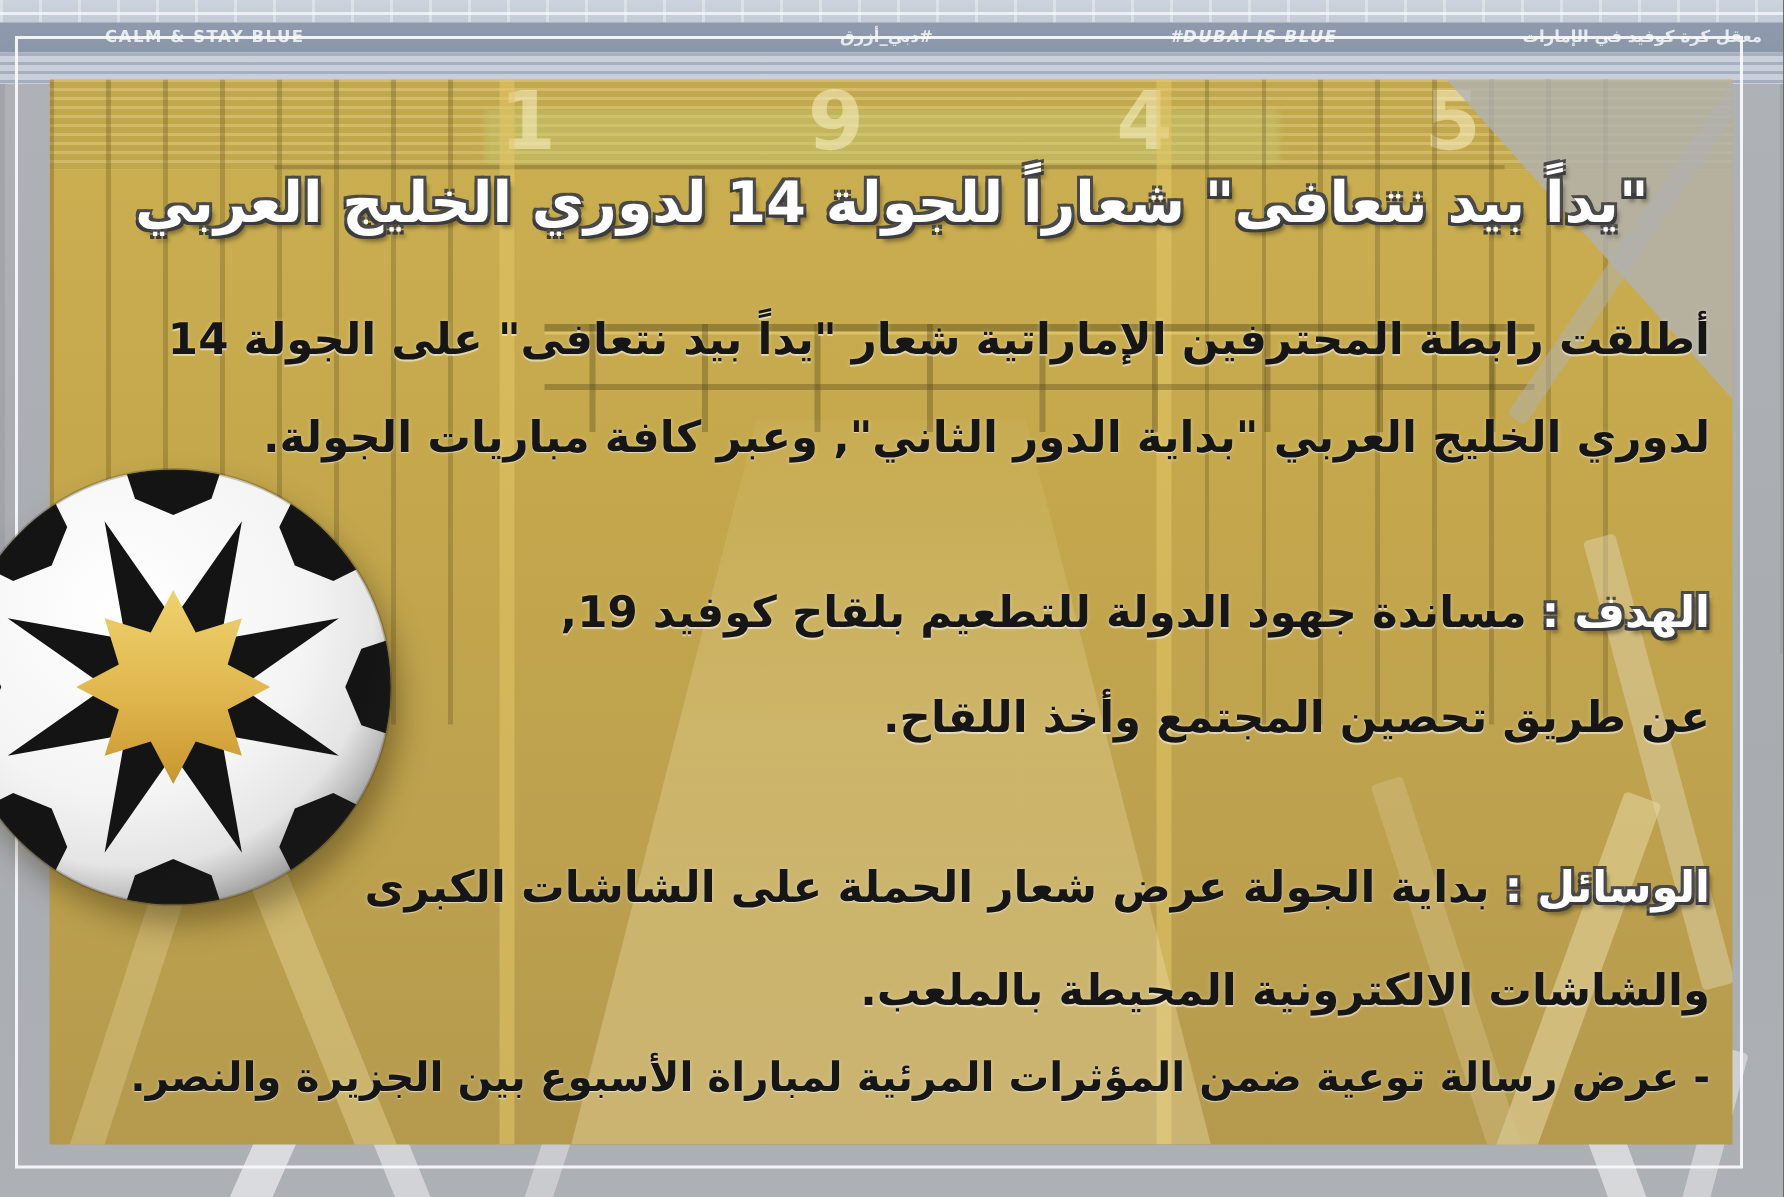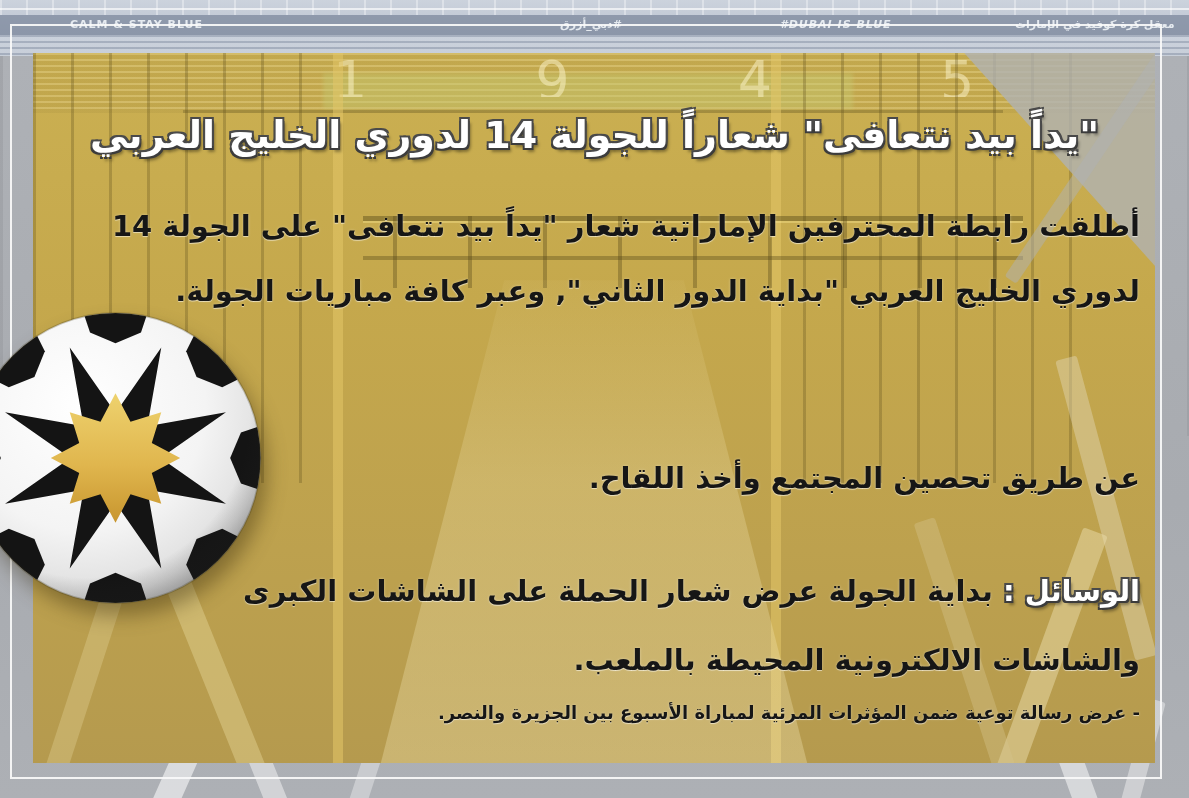--- a/index.html
+++ b/index.html
@@ -57,22 +57,22 @@
   }
   .yp-seatrows{
     position:absolute;left:0;top:0;width:100%;height:60px;
     background:repeating-linear-gradient(180deg,rgba(255,250,225,.16) 0 2px,rgba(120,100,40,.10) 2px 6px);
   }
   .yp-pitch{
     position:absolute;left:290px;top:20px;width:530px;height:36px;
     background:rgba(198,206,118,.40);filter:blur(2px);
   }
   .yp-digits{
-    position:absolute;left:300px;top:-4px;width:820px;height:48px;overflow:hidden;
-    font-size:54px;font-weight:400;letter-spacing:168px;color:rgba(253,245,206,.5);white-space:nowrap;
+    position:absolute;left:300px;top:-4px;width:820px;height:60px;overflow:hidden;
+    font-size:54px;font-weight:700;letter-spacing:168px;color:rgba(253,245,206,.5);white-space:nowrap;
   }
   .yp-fenceline{position:absolute;left:150px;top:57px;width:820px;height:3px;background:rgba(92,80,30,.30);}
   .pole-cluster{
     position:absolute;top:0;height:430px;width:300px;opacity:.30;
     background:repeating-linear-gradient(90deg,#5f4f1c 0 3px,transparent 3px 38px);
   }
   .pc-left{left:0;} .pc-right{left:770px;}
   .gold-rail{position:absolute;top:0;width:10px;height:710px;background:rgba(228,199,104,.55);}
   .gr1{left:300px;} .gr2{left:738px;}
   
@@ -113,21 +113,21 @@
     left:40px;right:40px;top:110px;text-align:center;font-size:38px;
   }
   .white-ink{
     color:#ffffff;
     text-shadow:-2px -2px 0 #4a4a4a,2px -2px 0 #4a4a4a,-2px 2px 0 #3c3c3c,2px 2px 0 #3c3c3c,3px 4px 3px rgba(0,0,0,.35);
   }
   .black-ink{
     color:#161616;
     text-shadow:0 1px 0 rgba(255,255,255,.45),0 0 3px rgba(255,255,255,.35);
   }
-  .bullet-line{font-size:18px;}
+  .bullet-line{font-size:27px;}
   
   .ball{
     position:absolute;left:-34px;top:311px;width:299px;height:294px;z-index:5;
     filter:drop-shadow(6px 12px 10px rgba(45,33,5,.4));
   }
 </style>
 </head>
 <body>
 
 <div id="canvas">
@@ -187,20 +187,23 @@
     <div class="beam yb6"></div>
   </div>
 
   <div class="white-frame"></div>
 
   <div class="txt title white-ink" dir="rtl">"يداً بيد نتعافى" شعاراً للجولة 14 لدوري الخليج العربي</div>
 
   <div class="txt black-ink" style="top:207px" dir="rtl">أطلقت رابطة المحترفين الإماراتية شعار "يداً بيد نتعافى" على الجولة 14</div>
   <div class="txt black-ink" style="top:272px" dir="rtl">لدوري الخليج العربي "بداية الدور الثاني", وعبر كافة مباريات الجولة.</div>
 
+  <div class="txt" style="top:389px" dir="rtl">
+    <span class="white-ink">الهدف : </span><span class="black-ink">مساندة جهود الدولة للتطعيم بلقاح كوفيد 19,</span>
+  </div>
   <div class="txt black-ink" style="top:459px" dir="rtl">عن طريق تحصين المجتمع وأخذ اللقاح.</div>
 
   <div class="txt" style="top:572px" dir="rtl">
     <span class="white-ink">الوسائل : </span><span class="black-ink">بداية الجولة عرض شعار الحملة على الشاشات الكبرى</span>
   </div>
   <div class="txt black-ink" style="top:641px" dir="rtl">والشاشات الالكترونية المحيطة بالملعب.</div>
   <div class="txt black-ink bullet-line" style="top:701px" dir="rtl">- عرض رسالة توعية ضمن المؤثرات المرئية لمباراة الأسبوع بين الجزيرة والنصر.</div>
 
   <div class="ball">
     <svg viewBox="0 0 300 300" width="299" height="294">

